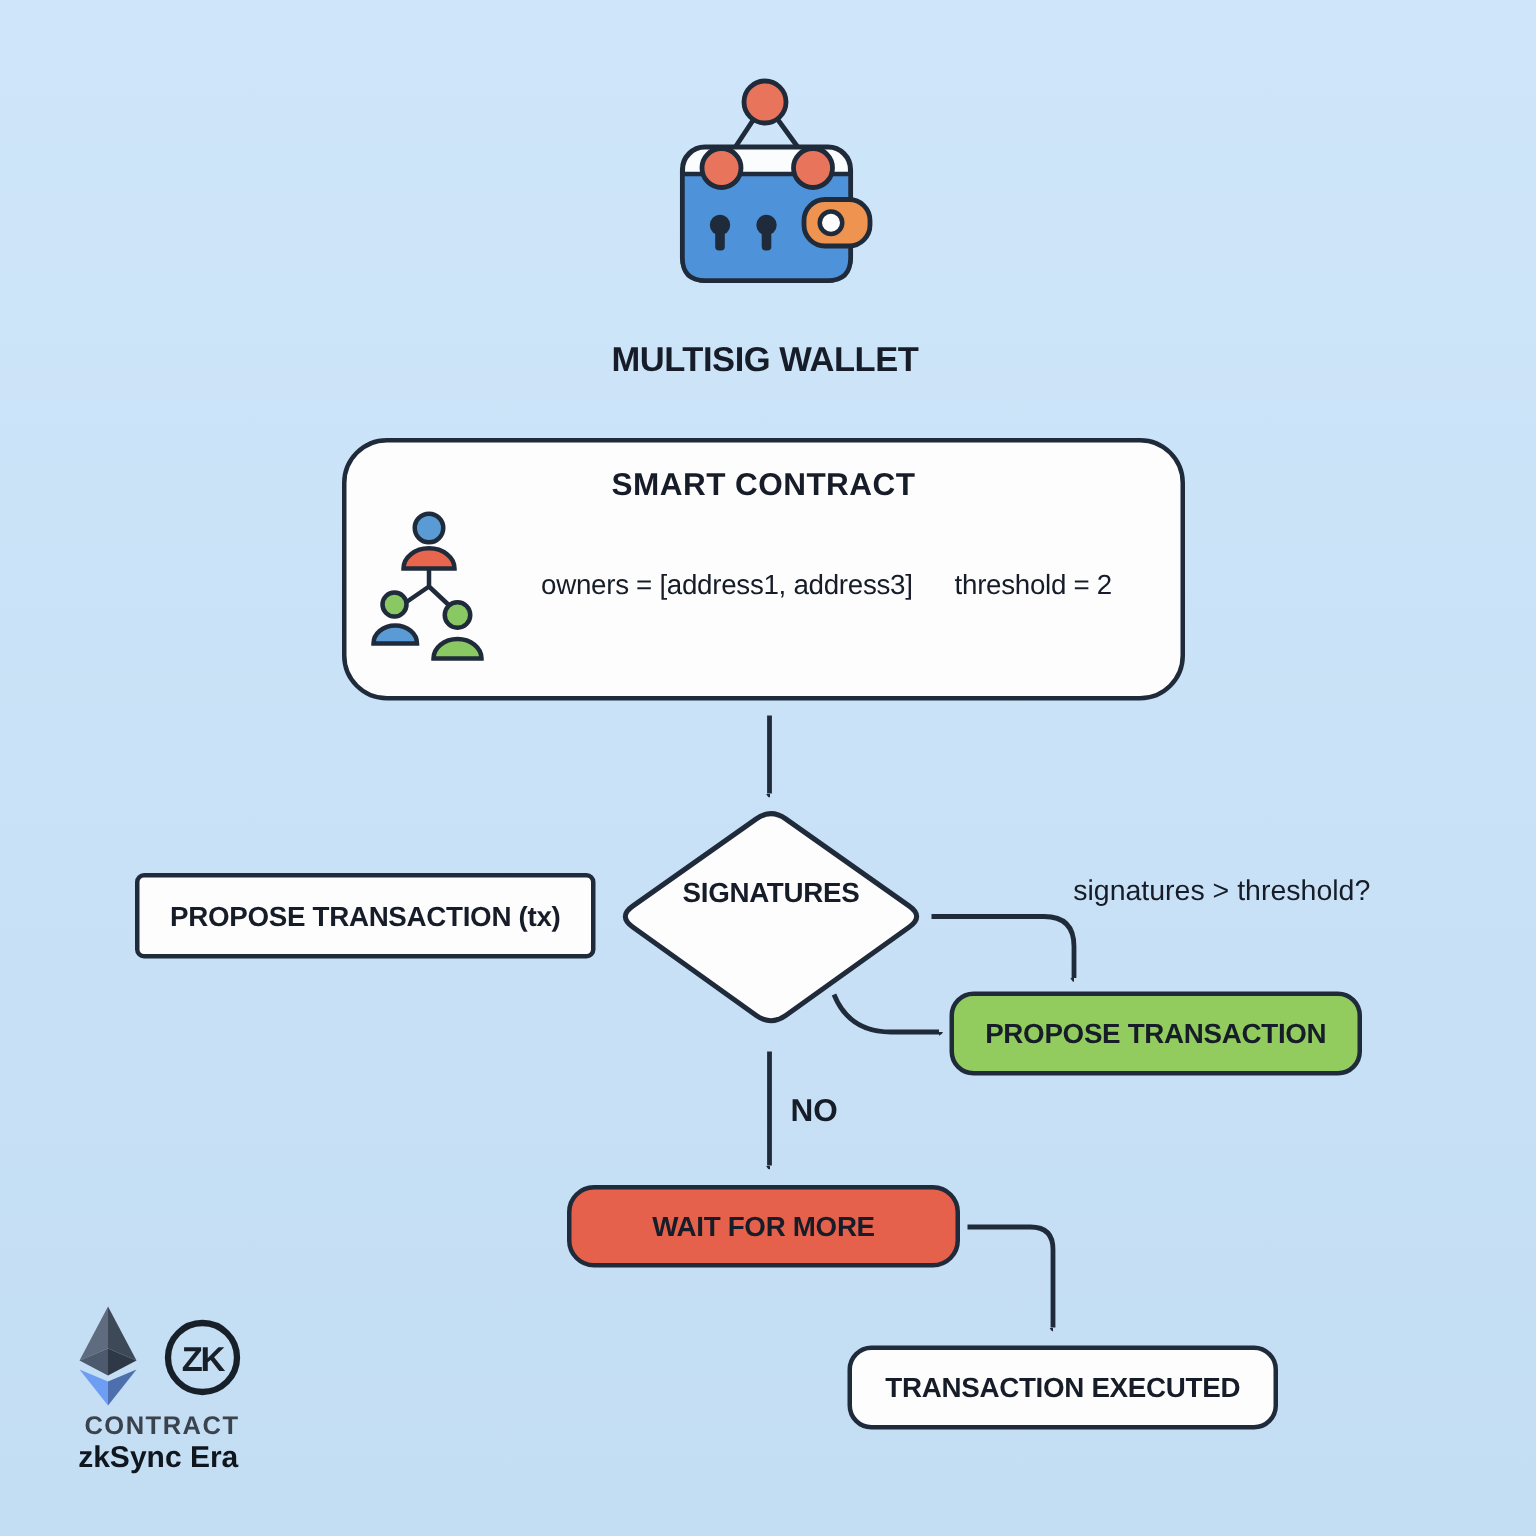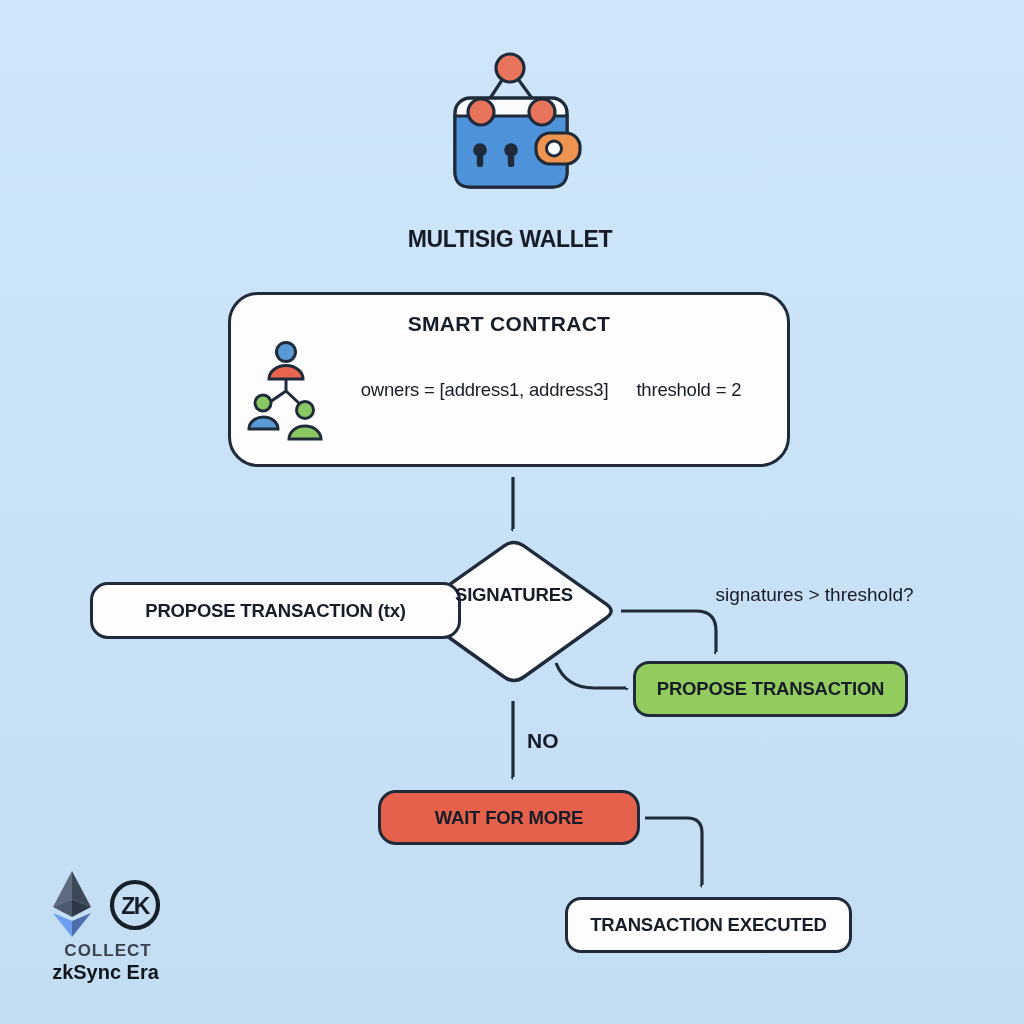--- a/index.html
+++ b/index.html
@@ -35,21 +35,21 @@
   #contract-title{
     margin-top:17px;text-align:center;
     font-size:21px;font-weight:700;letter-spacing:0.3px;
   }
   #contract-row{
     position:absolute;left:100px;top:84px;width:440px;
     display:flex;justify-content:center;gap:28px;
     font-size:18.5px;font-weight:400;letter-spacing:-0.2px;
     white-space:nowrap;
   }
-  #propose-node{left:90px;top:582px;width:371px;height:57px;border-radius:18px;}
+  #propose-node{left:90px;top:582px;width:307px;height:57px;border-radius:6px;}
   #execute-node{left:633px;top:661px;width:275px;height:56px;border-radius:16px;}
   #wait-node{left:378px;top:790px;width:262px;height:55px;border-radius:18px;}
   #executed-node{left:565px;top:897px;width:287px;height:56px;border-radius:16px;}
   #decision-label{
     left:419px;top:583px;width:190px;
     text-align:center;font-size:18.5px;font-weight:700;line-height:1.32;
     z-index:2;letter-spacing:-0.2px;
   }
   #condition-label{
     left:697px;top:584px;width:235px;text-align:center;
@@ -169,16 +169,16 @@
     <polygon points="41,38 22,48 22,30" fill="#2e3847"></polygon>
     <polygon points="3,44 22,68 22,52" fill="#6d9ef3"></polygon>
     <polygon points="41,44 22,68 22,52" fill="#4d6fae"></polygon>
   </svg>
 
   <svg class="abs" style="left:107px;top:877px;" width="56" height="56" viewBox="0 0 56 56">
     <circle cx="28" cy="28" r="23" fill="none" stroke="#171f29" stroke-width="4.2"></circle>
     <text x="28" y="29" text-anchor="middle" dominant-baseline="central" font-family="Liberation Sans, DejaVu Sans, sans-serif" font-size="23" font-weight="800" letter-spacing="-1.5" fill="#171f29">ZK</text>
   </svg>
 
-  <div class="abs" id="ethereum-wordmark">COLLECT</div>
+  <div class="abs" id="ethereum-wordmark">CONTRACT</div>
   <div class="abs" id="zksync-wordmark">zkSync Era</div>
 
 </div>
 
 </body></html>

